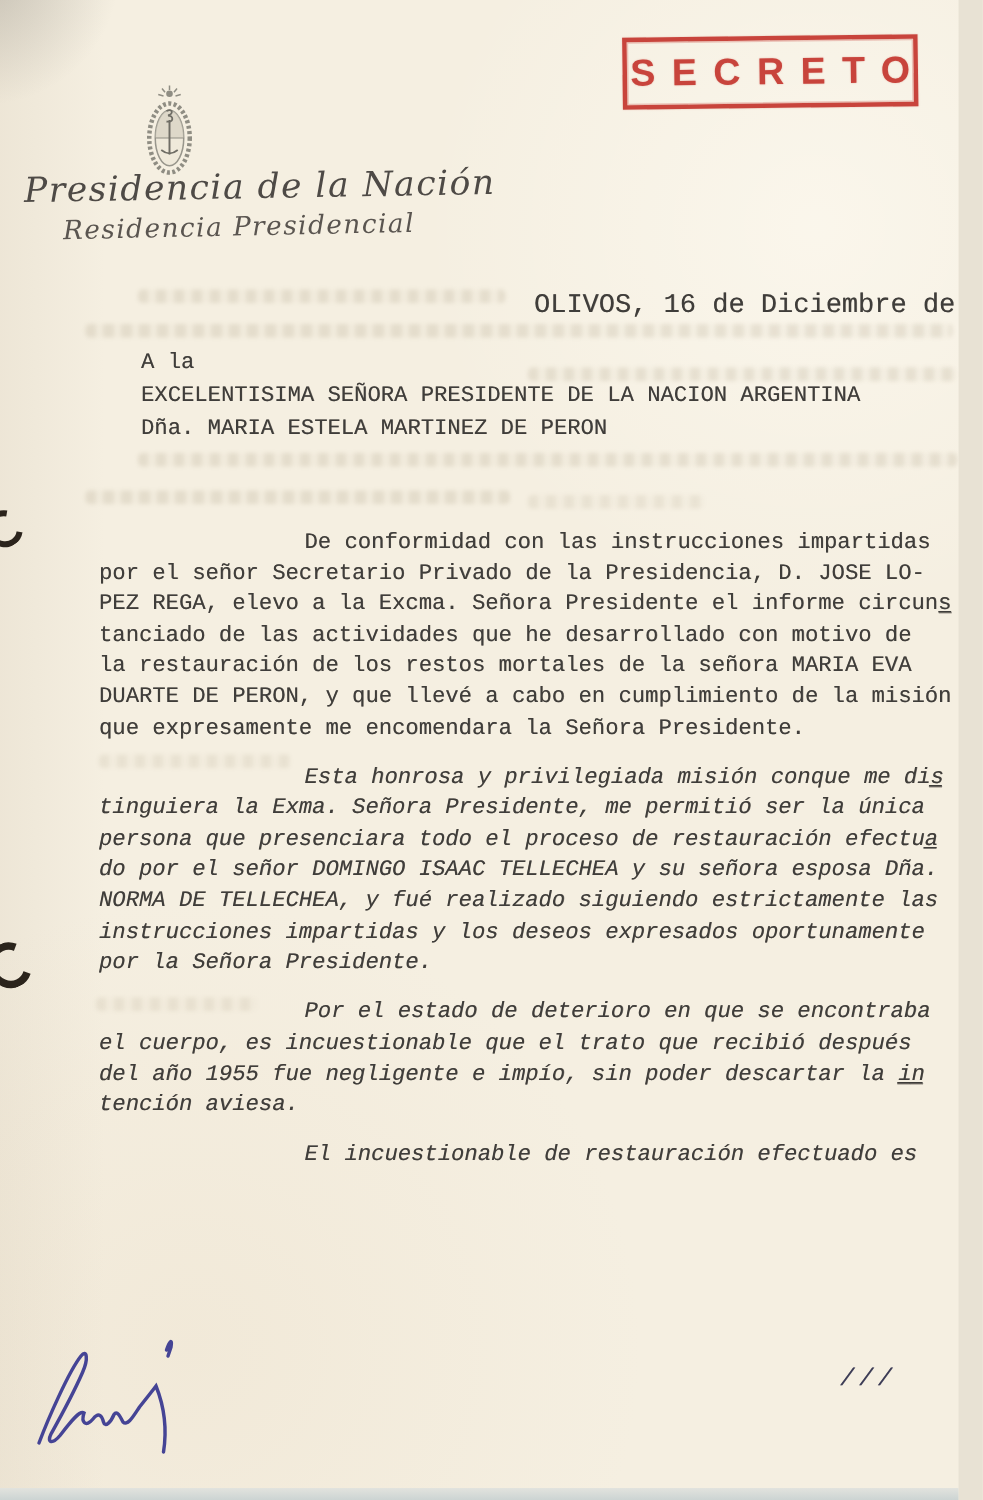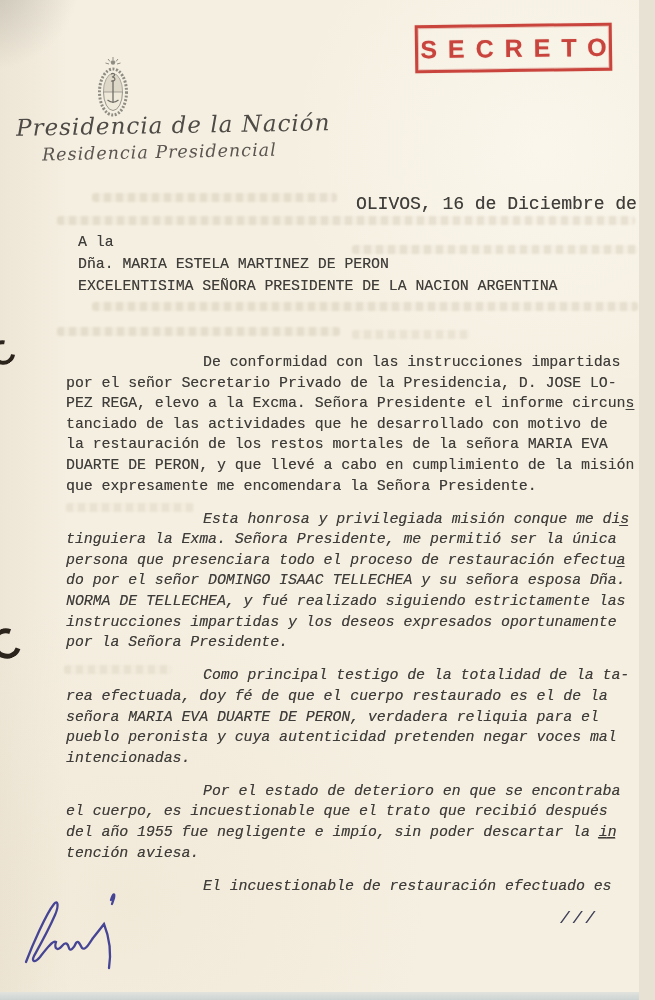--- a/index.html
+++ b/index.html
@@ -40,21 +40,21 @@
   }
   .lh-sub{
     position:absolute;left:42px;top:142px;
     font-family:"DejaVu Serif","Liberation Serif",serif;
     font-style:italic;font-size:17.5px;letter-spacing:1px;
     color:#5a5550;transform:rotate(-1.2deg);
   }
   
   .tw{text-shadow:.2px .3px .4px rgba(55,50,45,.55);}
   .dateline{position:absolute;left:356px;top:194px;font-size:18px;white-space:nowrap;}
-  .recipient{position:absolute;left:78px;top:231px;font-size:14.8px;line-height:22px;white-space:nowrap;}
+  .recipient{position:absolute;left:94px;top:231px;font-size:14.8px;line-height:22px;white-space:nowrap;}
   .body-text{position:absolute;left:66px;top:352px;width:584px;font-size:14.8px;line-height:20.6px;}
   .body-text p{margin:0;white-space:pre-line;text-indent:137px;}
   .body-text p + p{margin-top:12.5px;font-style:italic;}
   
   .sig{position:absolute;left:12px;top:884px;}
   .cont{position:absolute;left:560px;top:910px;font-size:16px;font-style:italic;
         letter-spacing:3px;color:#3c3c55;text-shadow:.2px .3px .4px rgba(50,50,80,.5);}
   
   .hole{position:absolute;border-radius:50%;border-style:solid;border-color:#2b241c;background:transparent;}
   .hole.h1{left:-9px;top:340px;width:16px;height:17px;border-width:4px;
@@ -112,44 +112,39 @@
     <path d="M18,18 c4,-2 5,2 1,3 c4,0 4,5 -1,4" fill="none" stroke="#6f6d65" stroke-width="1.2"></path>
     <path d="M14.5,44 q5.5,4.5 11,0" fill="none" stroke="#6f6d65" stroke-width="1.1"></path>
   </svg>
   <div class="lh-title">Presidencia de la Nación</div>
   <div class="lh-sub">Residencia Presidencial</div>
 
   <div class="dateline tw">OLIVOS, 16 de Diciembre de 1974.-</div>
 
   <div class="recipient tw">
     <div>A la</div>
+    <div>EXCELENTISIMA SEÑORA PRESIDENTE DE LA NACION ARGENTINA</div>
     <div>Dña. MARIA ESTELA MARTINEZ DE PERON</div>
-    <div>EXCELENTISIMA SEÑORA PRESIDENTE DE LA NACION ARGENTINA</div>
   </div>
 
   <div class="body-text tw">
     <p>De conformidad con las instrucciones impartidas
 por el señor Secretario Privado de la Presidencia, D. JOSE LO-
 PEZ REGA, elevo a la Excma. Señora Presidente el informe circuns̲
 tanciado de las actividades que he desarrollado con motivo de
 la restauración de los restos mortales de la señora MARIA EVA
 DUARTE DE PERON, y que llevé a cabo en cumplimiento de la misión
 que expresamente me encomendara la Señora Presidente.</p>
     <p>Esta honrosa y privilegiada misión conque me dis̲
 tinguiera la Exma. Señora Presidente, me permitió ser la única
 persona que presenciara todo el proceso de restauración efectua̲
 do por el señor DOMINGO ISAAC TELLECHEA y su señora esposa Dña.
 NORMA DE TELLECHEA, y fué realizado siguiendo estrictamente las
 instrucciones impartidas y los deseos expresados oportunamente
 por la Señora Presidente.</p>
-    <p>Como principal testigo de la totalidad de la ta-
-rea efectuada, doy fé de que el cuerpo restaurado es el de la
-señora MARIA EVA DUARTE DE PERON, verdadera reliquia para el
-pueblo peronista y cuya autenticidad pretenden negar voces mal
-intencionadas.</p>
     <p>Por el estado de deterioro en que se encontraba
 el cuerpo, es incuestionable que el trato que recibió después
 del año 1955 fue negligente e impío, sin poder descartar la i̲n̲
 tención aviesa.</p>
     <p>El incuestionable de restauración efectuado es</p>
   </div>
 
   <svg class="sig" width="115" height="100" viewBox="0 0 115 100">
     <g fill="none" stroke="#3c3c92" stroke-width="2.3" stroke-linecap="round" opacity=".95">
       <path d="M14,78

